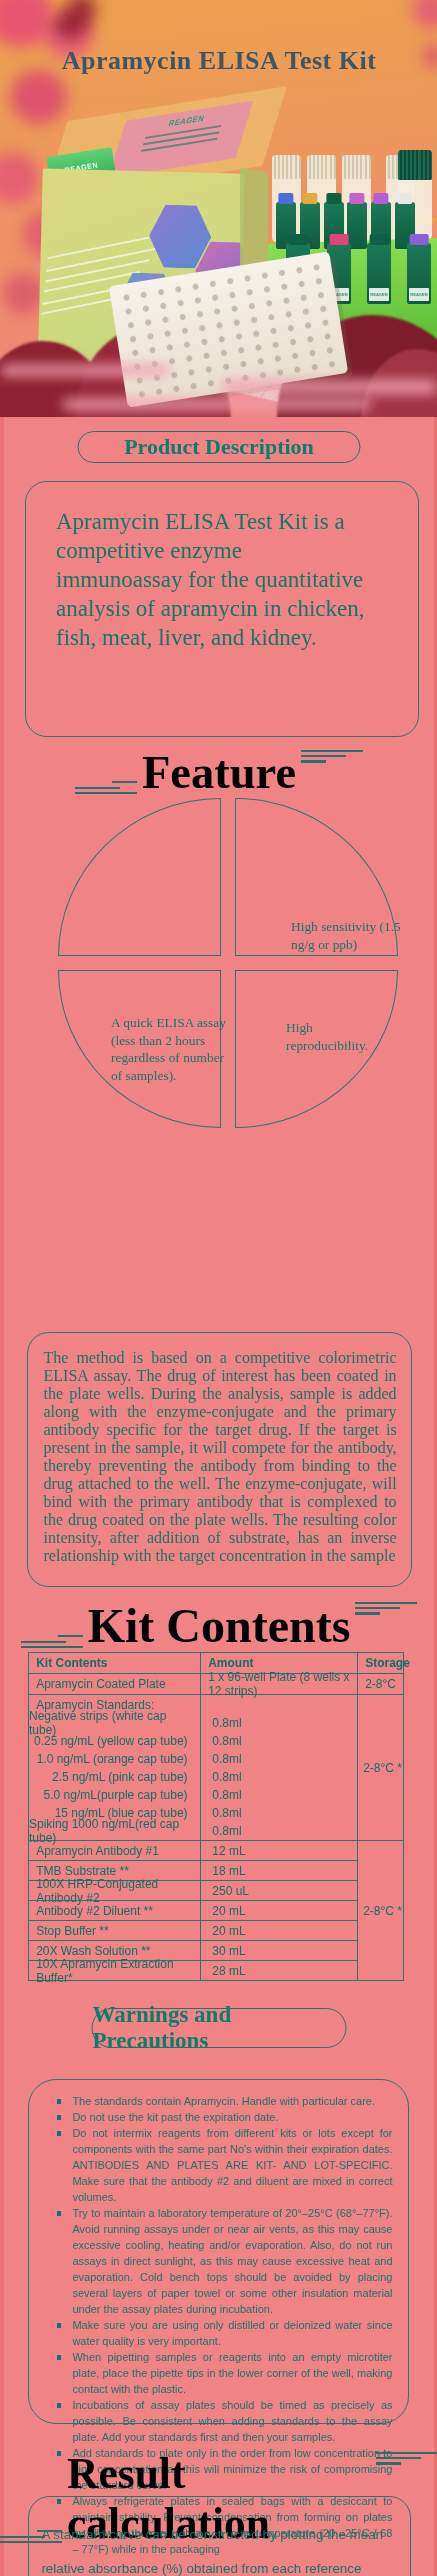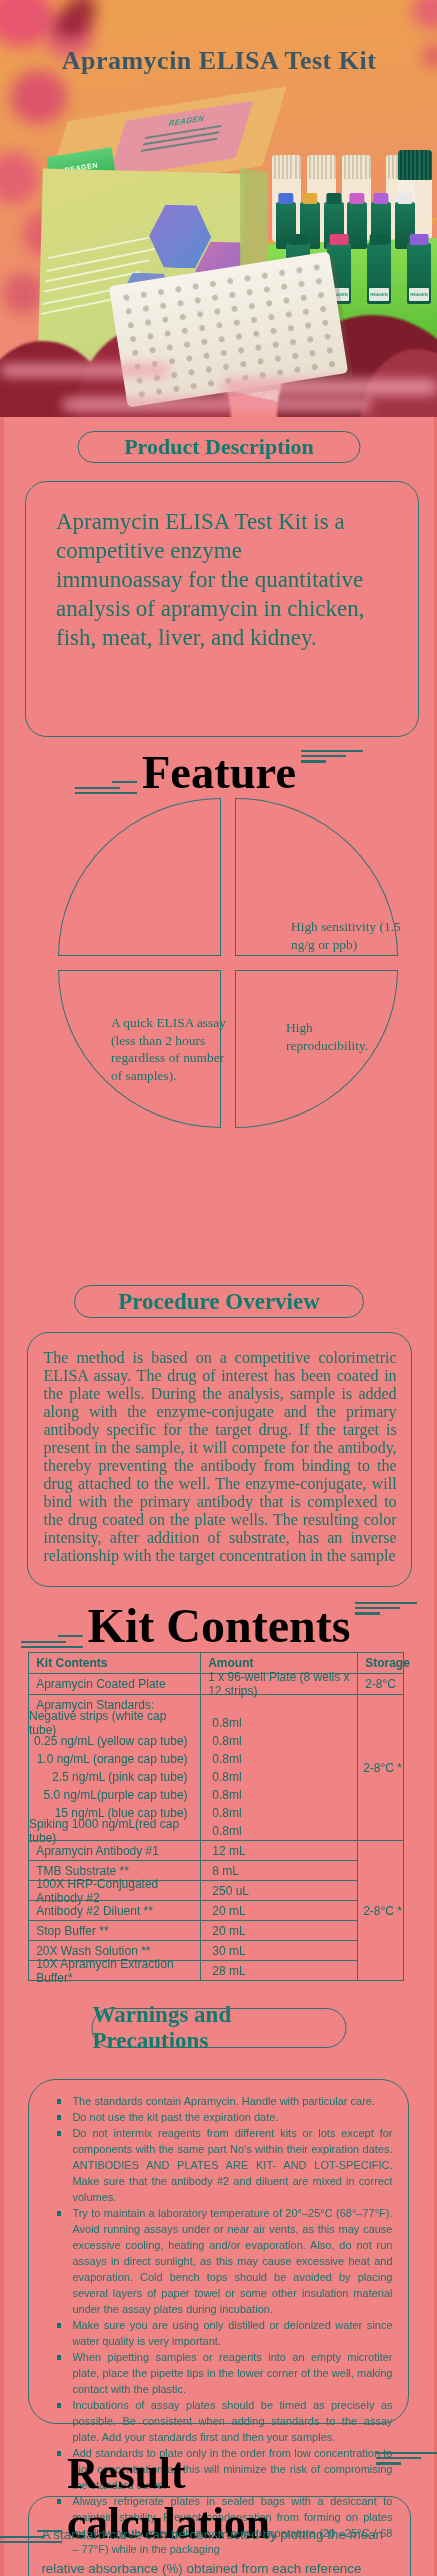--- a/index.html
+++ b/index.html
@@ -267,23 +267,20 @@
   <div class="quad-wrap">
     <div class="quad quad-tl"></div>
     <div class="quad quad-tr"></div>
     <div class="quad quad-bl"></div>
     <div class="quad quad-br"></div>
     <div class="quad-text qt-1">High sensitivity (1.5 ng/g or ppb)</div>
     <div class="quad-text qt-2">A quick ELISA assay (less than 2 hours regardless of number of samples).</div>
     <div class="quad-text qt-3">High reproducibility.</div>
   </div>
 
-  <div class="pill pill-proc">
-    <span>Procedure Overview</span>
-  </div>
   <div class="rbox proc-box">
     <p>The method is based on a competitive colorimetric ELISA assay. The drug of interest has been coated in the plate wells. During the analysis, sample is added along with the enzyme-conjugate and the primary antibody specific for the target drug. If the target is present in the sample, it will compete for the antibody, thereby preventing the antibody from binding to the drug attached to the well. The enzyme-conjugate, will bind with the primary antibody that is complexed to the drug coated on the plate wells. The resulting color intensity, after addition of substrate, has an inverse relationship with the target concentration in the sample</p>
   </div>
 
   <div class="heading kit-heading">
     <span class="deco deco-l">
         <i></i>
         <i></i>
         <i></i>
       </span>
@@ -322,21 +319,21 @@
         <div class="std-lab">15 ng/mL (blue cap tube)</div>
         <div class="std-amt">0.8ml</div>
         <div class="std-lab">Spiking 1000 ng/mL(red cap tube)</div>
         <div class="std-amt">0.8ml</div>
       </div>
     <div class="kt-grid kt-reagents" id="rg-grid">
       <div class="rg-storage">2-8°C *</div>
     <div class="rg-lab">Apramycin Antibody #1</div>
         <div class="rg-amt">12 mL</div>
         <div class="rg-lab">TMB Substrate **</div>
-        <div class="rg-amt">8 mL</div>
+        <div class="rg-amt">18 mL</div>
         <div class="rg-lab">100X HRP-Conjugated Antibody #2</div>
         <div class="rg-amt">250 uL</div>
         <div class="rg-lab">Antibody #2 Diluent **</div>
         <div class="rg-amt">20 mL</div>
         <div class="rg-lab">Stop Buffer **</div>
         <div class="rg-amt">20 mL</div>
         <div class="rg-lab">20X Wash Solution **</div>
         <div class="rg-amt">30 mL</div>
         <div class="rg-lab">10X Apramycin Extraction Buffer*</div>
         <div class="rg-amt">28 mL</div>

